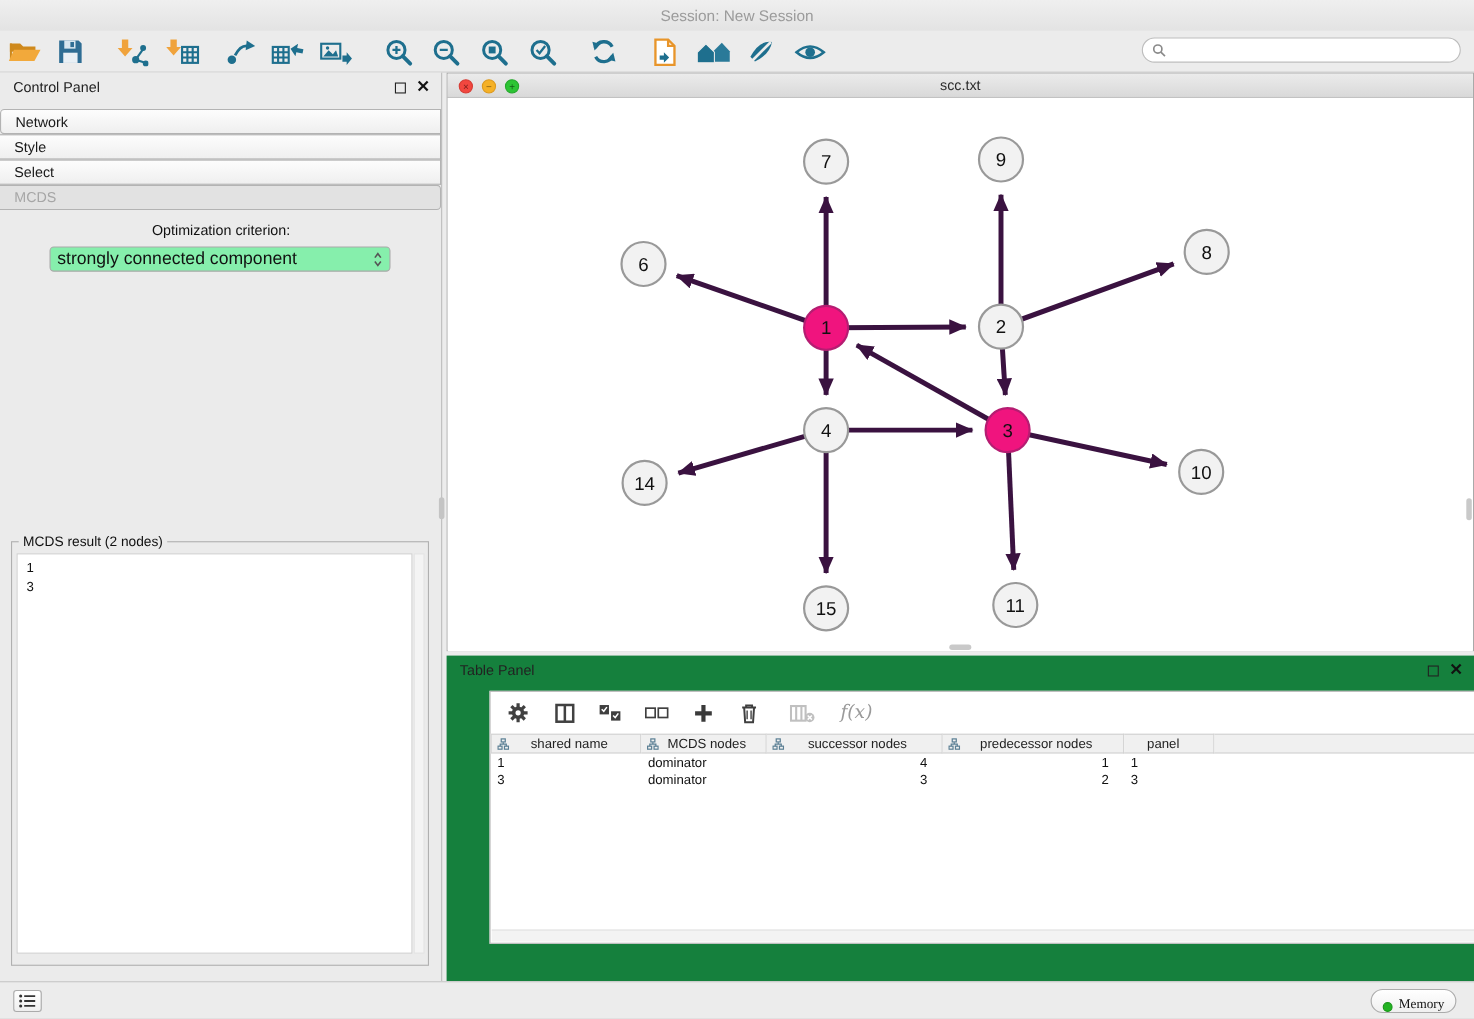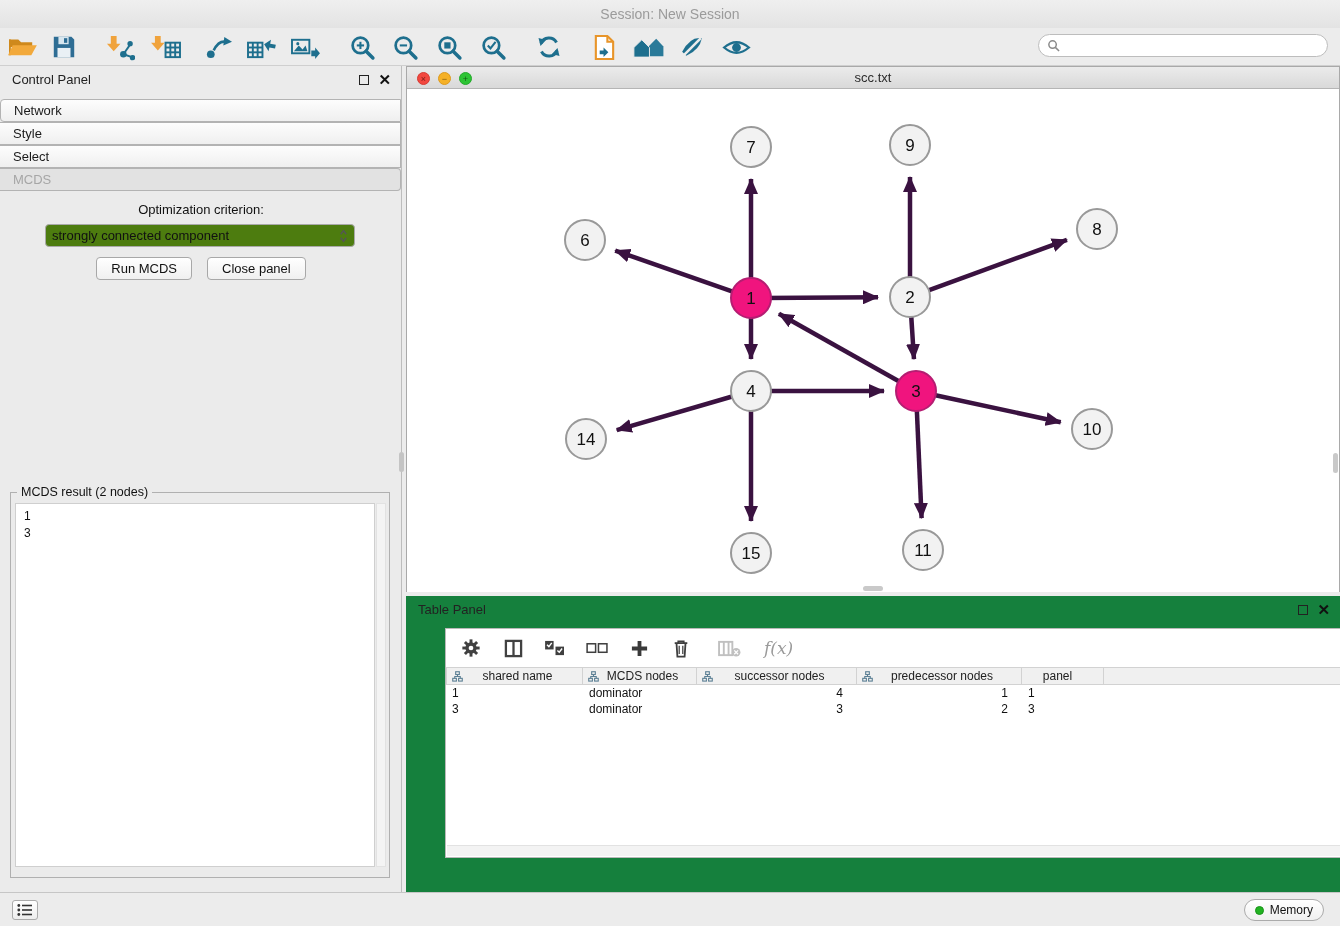--- a/index.html
+++ b/index.html
@@ -31,23 +31,23 @@
   .float-glyph { width:10px; height:10px; border:1.6px solid #222; display:inline-block; }
   .x-glyph { font-size:15px; font-weight:bold; color:#111; line-height:10px; }
   .cp-tabs { display:flex; justify-content:center; margin-top:5px;flex-direction:column; }
   .tab { border:1px solid #b3b3b3; border-left:none; background:linear-gradient(#fdfdfd,#efefef);
     font-size:13px; color:#1a1a1a; padding:3px 13px; cursor:default; }
   .cp-tabs .tab:first-child { border-left:1px solid #b3b3b3; border-radius:4px 0 0 4px; }
   .cp-tabs .tab:last-child { border-radius:0 4px 4px 0; }
   .tab.active { background:#e2e2e2; color:#a6a6a6; }
   .opt-label { position:absolute; left:0; top:136px; width:402px; text-align:center;
     font-size:13px; color:#111; }
-  .combo { position:absolute; left:45px; top:158px; width:310px; height:23px; background:#4d7c0f;
+  .combo { position:absolute; left:45px; top:158px; width:310px; height:23px; background:#86efac;
     border:1px solid #a9a9a9; border-radius:4px; display:flex; align-items:center;
-    font-size:13px; color:#111; padding:0 6px; }
+    font-size:16px; color:#111; padding:0 6px; }
   .combo .val { flex:1; }
   .btn-row { position:absolute; left:0; top:191px; width:402px; display:flex;
     justify-content:center; gap:15px; }
   .pbtn { font-family:"Liberation Sans",sans-serif; font-size:13px; color:#111;
     background:linear-gradient(#ffffff,#f0f0f0); border:1px solid #a8a8a8; border-radius:4px;
     height:23px; padding:0 14px; cursor:default; }
   .result-fieldset { position:absolute; left:10px; top:426px; width:380px; height:386px;
     border:1px solid #b0b0b0; }
   .result-legend { position:absolute; top:-8px; left:6px; background:#ebebeb; padding:0 4px;
     font-size:12.5px; color:#111; }
@@ -100,21 +100,21 @@
   .tp-tabs .tab { padding:3px 12px; }
 
   
   .status-bar { position:absolute; left:0; top:892px; width:1340px; height:34px;
     background:#ececec; border-top:1px solid #c6c6c6; }
   .list-btn { position:absolute; left:12px; top:7px; width:26px; height:20px;
     background:linear-gradient(#fff,#eee); border:1px solid #ababab; border-radius:3px;
     display:flex; align-items:center; justify-content:center; }
   .memory-btn { position:absolute; right:16px; top:6px; height:22px; padding:0 10px;
     background:linear-gradient(#fff,#f0f0f0); border:1px solid #ababab; border-radius:11px;
-    display:flex; align-items:center; gap:6px; font-size:12px; color:#111; }
+    display:flex; align-items:flex-end; gap:6px; font-size:12px; color:#111;font-family:Liberation Serif, serif; }
   .mem-dot { width:9px; height:9px; border-radius:50%; background:#22b322; border:1px solid #189418; }
 </style>
 </head>
 <body>
 
 <div id="app">
 
   <div class="titlebar">
     <span>Session: New Session</span>
   </div>
@@ -273,24 +273,20 @@
       <div class="tab">Select</div>
       <div class="tab active">MCDS</div>
     </div>
     <div class="opt-label">Optimization criterion:</div>
     <div class="combo">
       <span class="val">strongly connected component</span>
       <svg width="9" height="16" viewBox="0 0 10 16">
         <path d="M2 6 L5 2 L8 6" fill="none" stroke="#555" stroke-width="1.6"></path>
         <path d="M2 10 L5 14 L8 10" fill="none" stroke="#555" stroke-width="1.6"></path>
       </svg>
-    </div>
-    <div class="btn-row">
-      <button class="pbtn">Run MCDS</button>
-      <button class="pbtn">Close panel</button>
     </div>
     <div class="result-fieldset">
       <span class="result-legend">MCDS result (2 nodes)</span>
       <div class="result-list">
         <div class="result-item">1</div>
         <div class="result-item">3</div>
       </div>
       <div class="result-scroll"></div>
     </div>
   </div>

